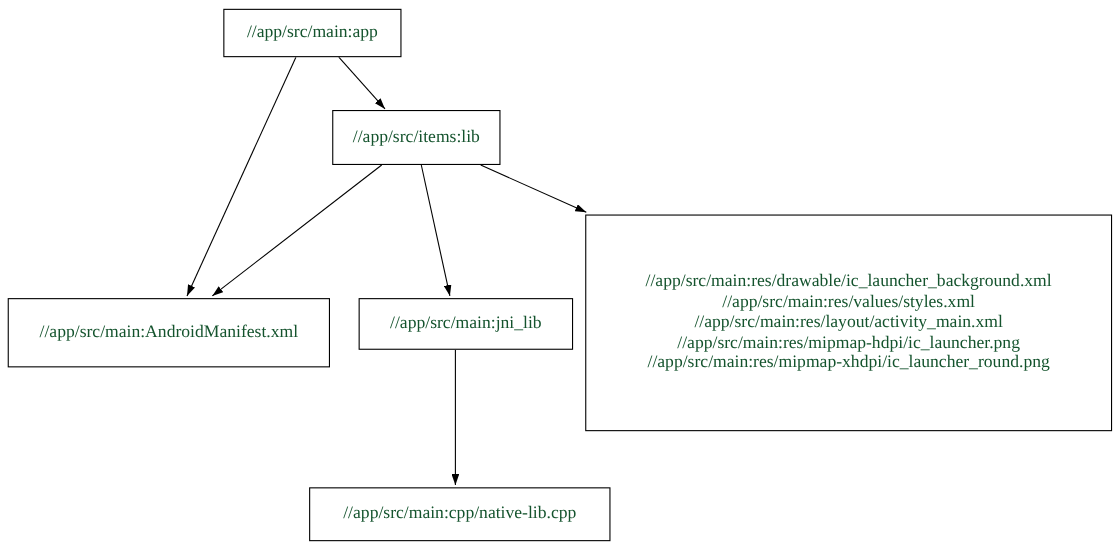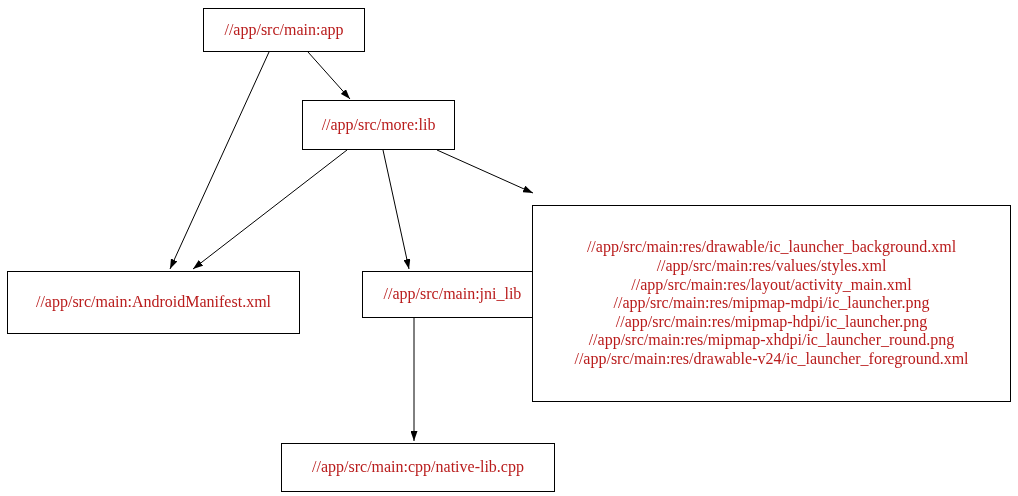--- a/index.html
+++ b/index.html
@@ -6,21 +6,21 @@
     margin: 0;
     padding: 0;
     background: #ffffff;
   }
   .canvas {
     position: relative;
     width: 1018px;
     height: 496px;
     background: #ffffff;
     font-family: "Liberation Serif", "DejaVu Serif", serif;
-    color: #b91c1c;
+    color: #14532d;
     overflow: hidden;
   }
   .edge-layer {
     position: absolute;
     left: 0;
     top: 0;
     width: 1018px;
     height: 496px;
   }
   .graph-node {
@@ -59,34 +59,32 @@
         <line x1="383" y1="150" x2="409" y2="269" stroke="#000000" stroke-width="1" marker-end="url(#arrow)"></line>
         <line x1="437" y1="150" x2="533" y2="193" stroke="#000000" stroke-width="1" marker-end="url(#arrow)"></line>
         <line x1="414" y1="318" x2="414" y2="441" stroke="#000000" stroke-width="1" marker-end="url(#arrow)"></line>
       </g>
   </svg>
   <div id="nodes-group">
       <div class="graph-node" style="left: 203px; top: 8px; width: 162px; height: 44px;">
         <span class="node-label">//app/src/main:app</span>
       </div>
       <div class="graph-node" style="left: 302px; top: 100px; width: 153px; height: 50px;">
-        <span class="node-label">//app/src/more:lib</span>
+        <span class="node-label">//app/src/items:lib</span>
       </div>
       <div class="graph-node" style="left: 7px; top: 271px; width: 293px; height: 63px;">
         <span class="node-label">//app/src/main:AndroidManifest.xml</span>
       </div>
-      <div class="graph-node" style="left: 326px; top: 271px; width: 181px; height: 47px; margin-left: 36px;">
+      <div class="graph-node" style="left: 326px; top: 271px; width: 195px; height: 47px;">
         <span class="node-label">//app/src/main:jni_lib</span>
       </div>
-      <div class="graph-node" style="left: 532px; top: 205px; width: 479px; height: 197px;">
+      <div class="graph-node" style="left: 532px; top: 195px; width: 479px; height: 197px;">
         <span class="node-line">//app/src/main:res/drawable/ic_launcher_background.xml</span>
         <span class="node-line">//app/src/main:res/values/styles.xml</span>
         <span class="node-line">//app/src/main:res/layout/activity_main.xml</span>
-        <span class="node-line">//app/src/main:res/mipmap-mdpi/ic_launcher.png</span>
         <span class="node-line">//app/src/main:res/mipmap-hdpi/ic_launcher.png</span>
         <span class="node-line">//app/src/main:res/mipmap-xhdpi/ic_launcher_round.png</span>
-        <span class="node-line">//app/src/main:res/drawable-v24/ic_launcher_foreground.xml</span>
       </div>
       <div class="graph-node" style="left: 281px; top: 443px; width: 274px; height: 49px; text-align: center;">
         <span class="node-label">//app/src/main:cpp/native-lib.cpp</span>
       </div>
     </div>
 </div>
 
 </body></html>

